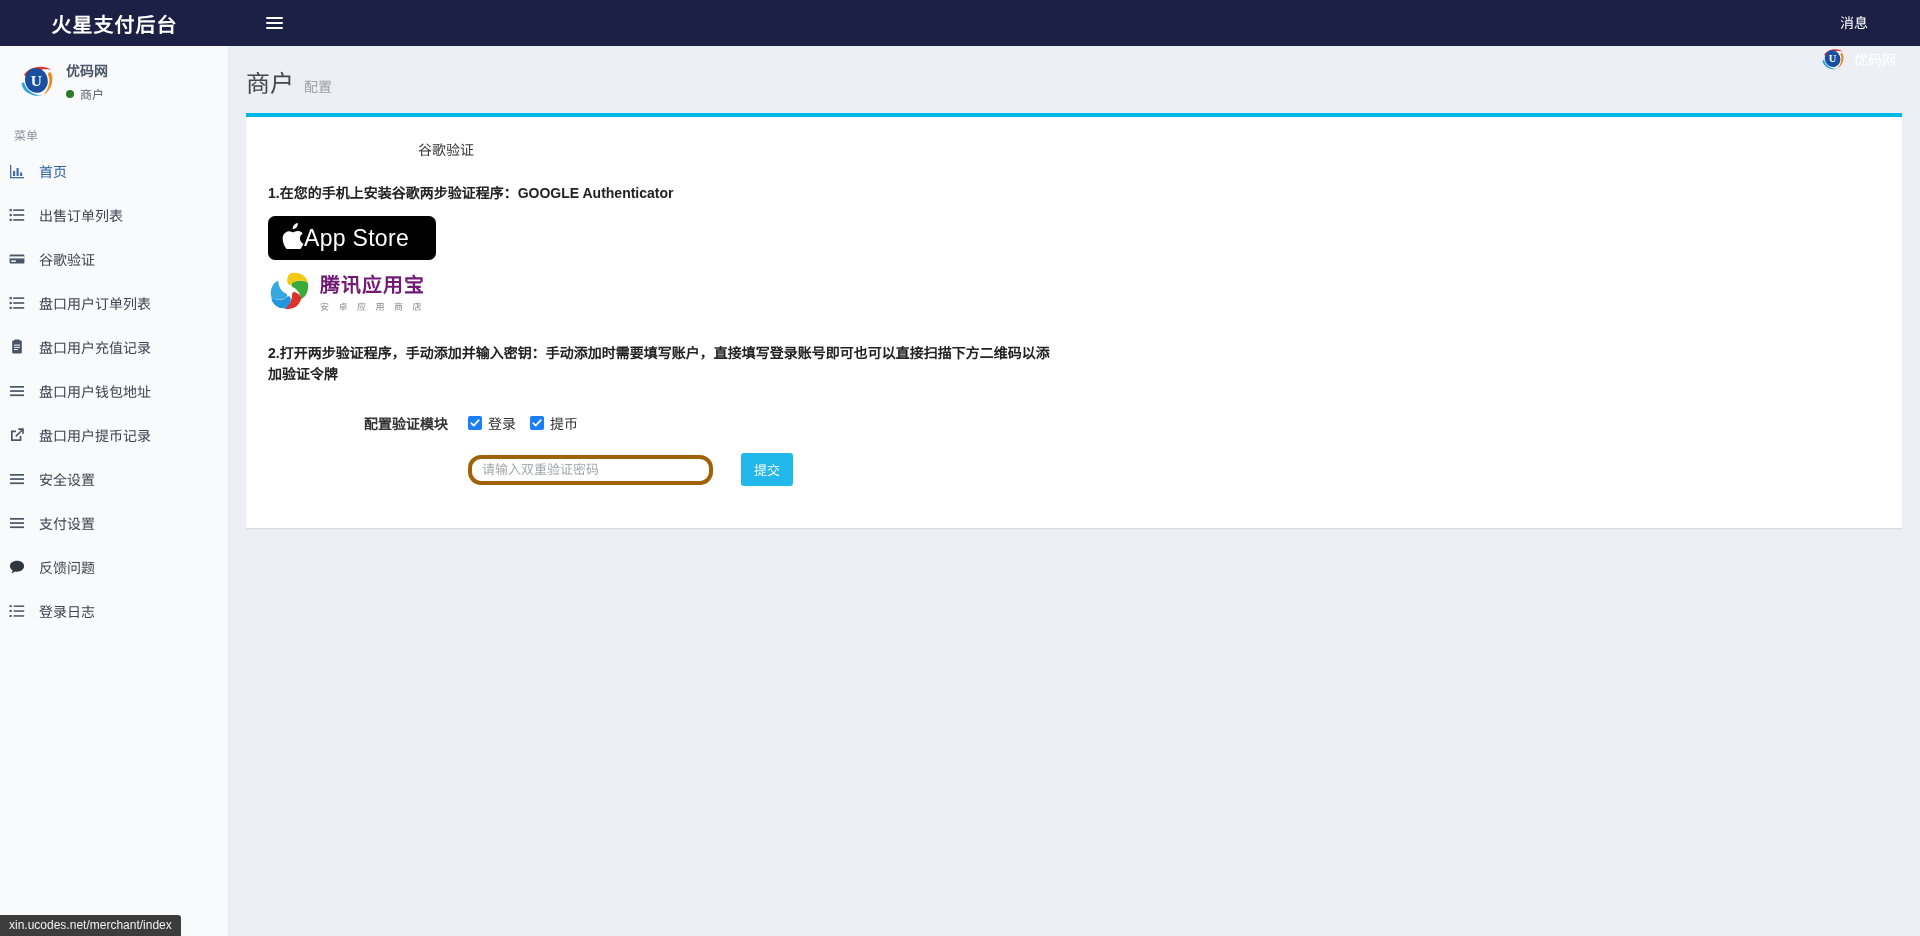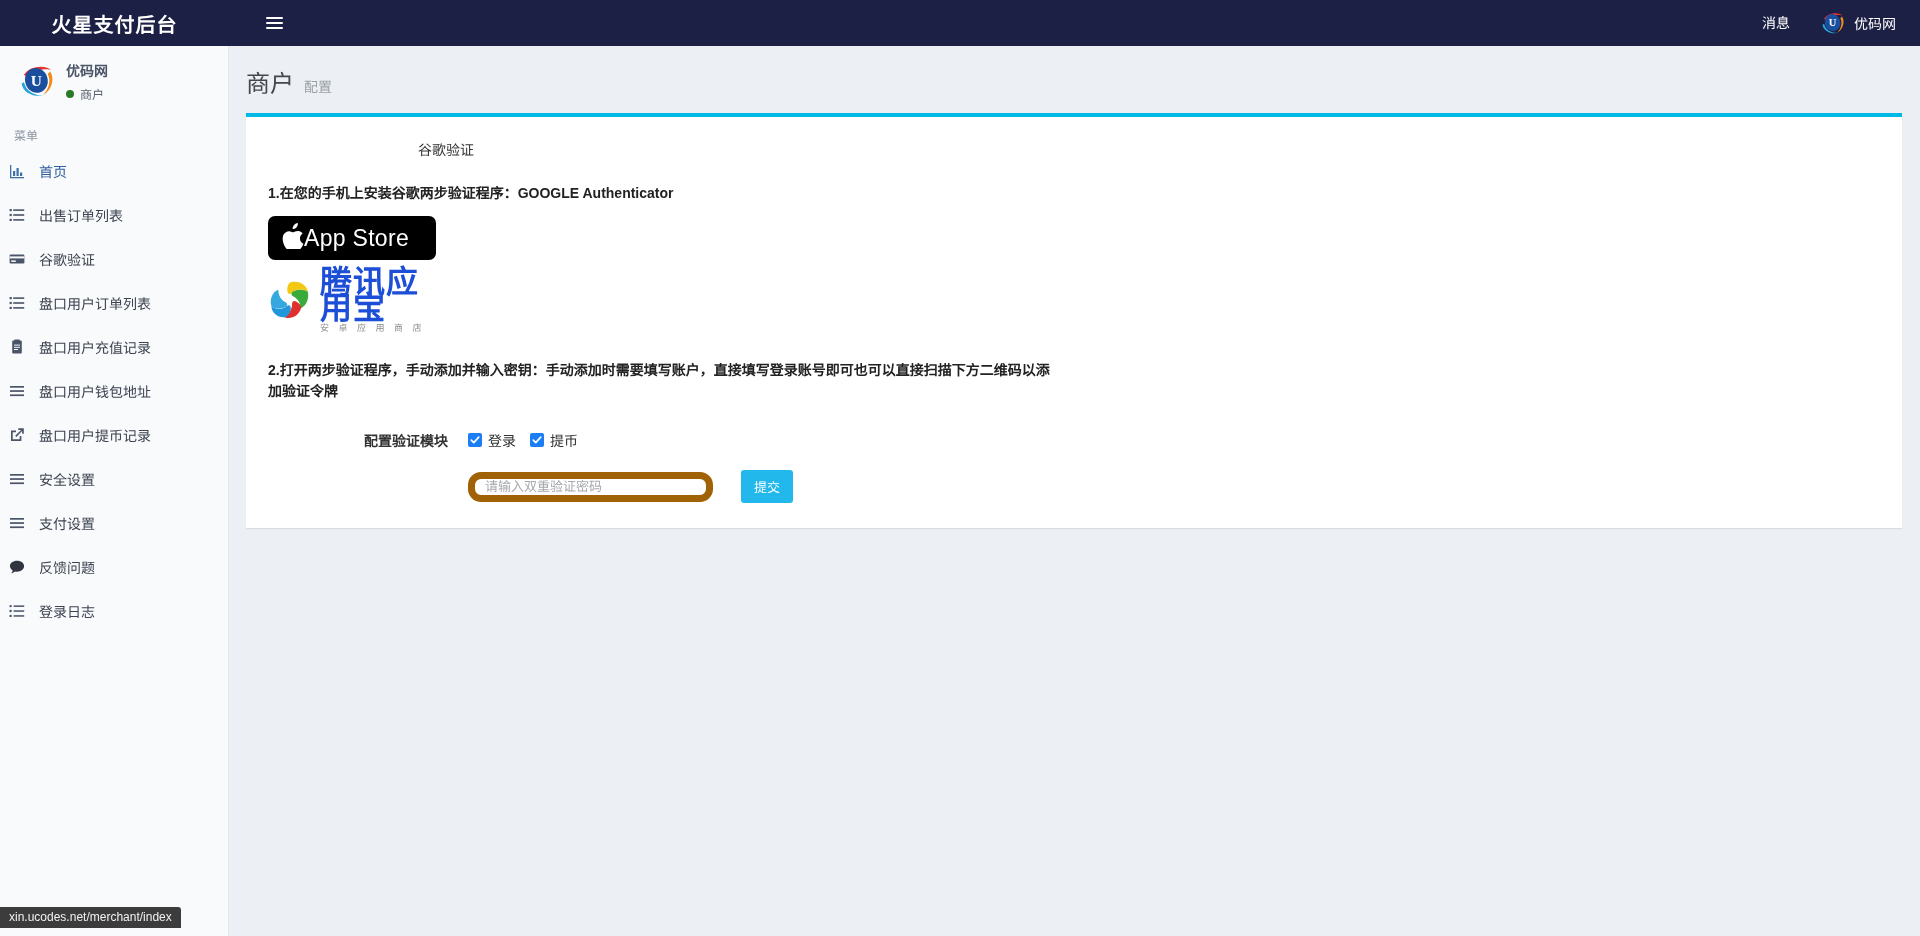--- a/index.html
+++ b/index.html
@@ -34,21 +34,21 @@
     align-items: center; justify-content: center;
     gap: 3px; cursor: pointer;
   }
   .hamburger span {
     display: block; width: 17px; height: 2px;
     background: #ffffff; border-radius: 1px;
   }
   .nav-right {
     margin-left: auto;
     display: flex; align-items: center;
-    height: 46px; padding-right: 18px;
+    height: 46px; padding-right: 18px; flex-direction: column;
   }
   .nav-msg {
     color: #ffffff; font-size: 14px;
     padding: 0 16px; line-height: 46px; cursor: pointer;
   }
   .nav-user {
     display: flex; align-items: center; gap: 8px;
     padding: 0 6px 0 14px; cursor: pointer;
   }
   .nav-user-name { color: #ffffff; font-size: 14px; }
@@ -161,23 +161,24 @@
   }
 
   
   .tencent-badge {
     margin-top: 9px;
     display: flex; align-items: center;
     gap: 8px; cursor: pointer; width: 175px;
   }
   .tencent-text { display: flex; flex-direction: column; gap: 2px; }
   .tencent-main {
-    font-size: 32px; color: #1d4ed8;
+    font-size: 20px; color: #701a75;
     font-weight: bold; letter-spacing: 1px;
     line-height: 26px;
+    font-family: Liberation Mono, monospace;
   }
   .tencent-sub {
     font-size: 9px; color: #8a8a8a;
     letter-spacing: 3.5px; line-height: 11px;
   }
 
   
   .form-row {
     display: flex; align-items: center;
     margin-top: 28px;
@@ -199,42 +200,42 @@
   }
   .cb svg { display: block; }
   .cb-label { font-size: 14px; color: #333333; margin-right: 8px; }
 
   .form-row2 {
     display: flex; align-items: center;
     margin-top: 20px;
   }
   .pw-input {
     width: 245px; height: 30px;
-    border: 7px solid #a16207;
+    border: 4px solid #a16207;
     border-radius: 13px;
     padding: 0 10px;
     font-size: 13px; color: #3b82f6;
     outline: none;
     font-family: "Liberation Sans", sans-serif;
     background: #ffffff;
   }
   .pw-input::placeholder { color: #a6a9ad; }
   .submit-btn {
     margin-left: 28px;
     background: #22b8eb;
     border: none; border-radius: 3px;
     color: #ffffff; font-size: 13px;
     padding: 7px 13px;
     cursor: pointer;
     font-family: "Liberation Sans", sans-serif;
   }
 
   
   .statusbar {
-    position: absolute; left: 0; bottom: 8px;
+    position: absolute; left: 0; bottom: 0;
     background: #3c3c3c;
     color: #f1f1f1;
     font-size: 12px;
     padding: 3px 9px 4px 9px;
     border-top-right-radius: 3px;
     z-index: 50;
     font-family: "Liberation Sans", sans-serif;
   }
 </style>
 </head>

